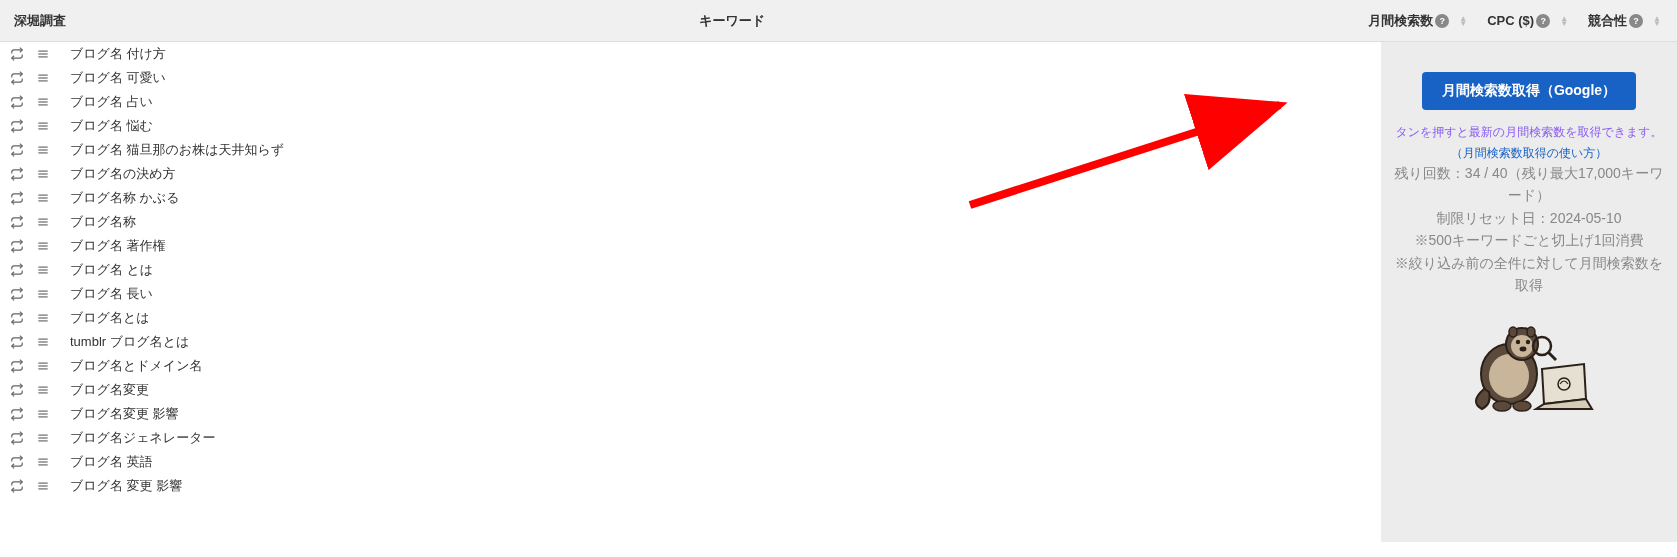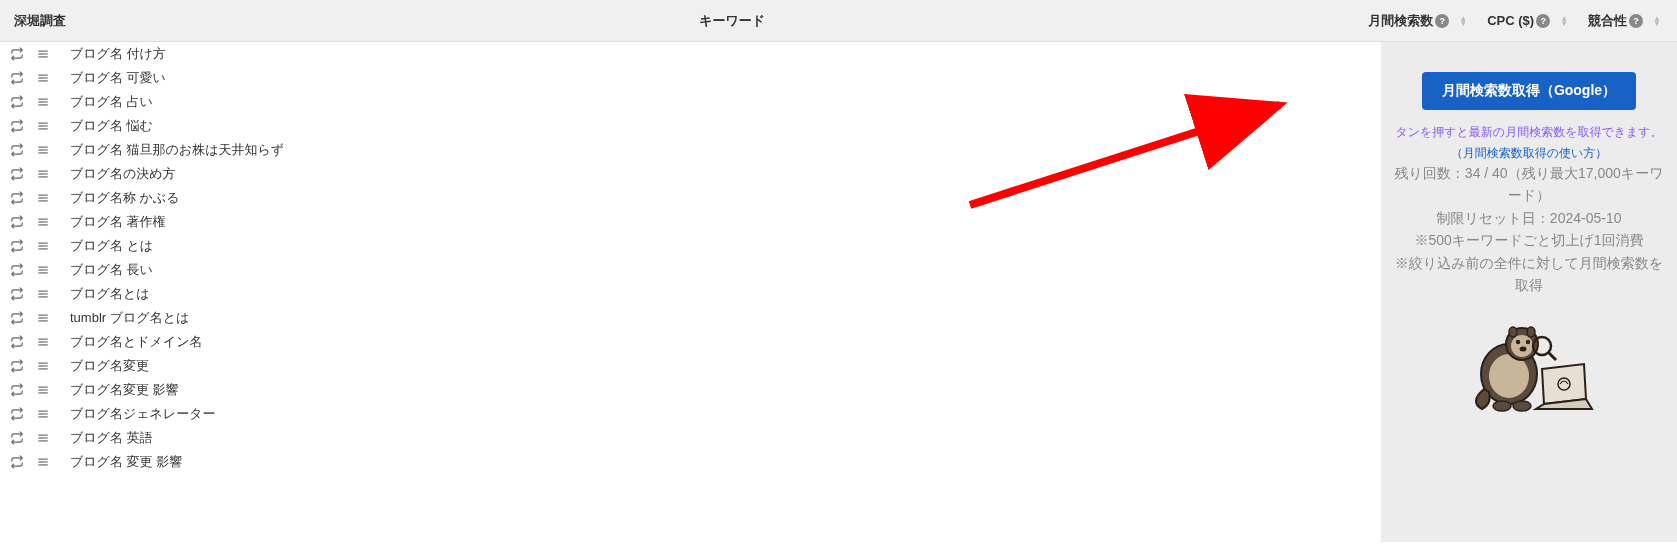--- a/index.html
+++ b/index.html
@@ -323,20 +323,38 @@
             <path d="M21 13v2a4 4 0 0 1-4 4H3"></path>
           </svg>
         </span>
         <span class="row-icon" style="margin-left: 8px;">
           <svg viewBox="0 0 24 24" fill="none" stroke="currentColor" stroke-width="2">
             <line x1="4" y1="7" x2="20" y2="7"></line>
             <line x1="4" y1="12" x2="20" y2="12"></line>
             <line x1="4" y1="17" x2="20" y2="17"></line>
           </svg>
         </span>
+        <span class="keyword-text">ブログ名称</span>
+      </div>
+      <div class="keyword-row">
+        <span class="row-icon">
+          <svg viewBox="0 0 24 24" fill="none" stroke="currentColor" stroke-width="2">
+            <path d="M17 1l4 4-4 4"></path>
+            <path d="M3 11V9a4 4 0 0 1 4-4h14"></path>
+            <path d="M7 23l-4-4 4-4"></path>
+            <path d="M21 13v2a4 4 0 0 1-4 4H3"></path>
+          </svg>
+        </span>
+        <span class="row-icon" style="margin-left: 8px;">
+          <svg viewBox="0 0 24 24" fill="none" stroke="currentColor" stroke-width="2">
+            <line x1="4" y1="7" x2="20" y2="7"></line>
+            <line x1="4" y1="12" x2="20" y2="12"></line>
+            <line x1="4" y1="17" x2="20" y2="17"></line>
+          </svg>
+        </span>
         <span class="keyword-text">ブログ名 著作権</span>
       </div>
       <div class="keyword-row">
         <span class="row-icon">
           <svg viewBox="0 0 24 24" fill="none" stroke="currentColor" stroke-width="2">
             <path d="M17 1l4 4-4 4"></path>
             <path d="M3 11V9a4 4 0 0 1 4-4h14"></path>
             <path d="M7 23l-4-4 4-4"></path>
             <path d="M21 13v2a4 4 0 0 1-4 4H3"></path>
           </svg>

